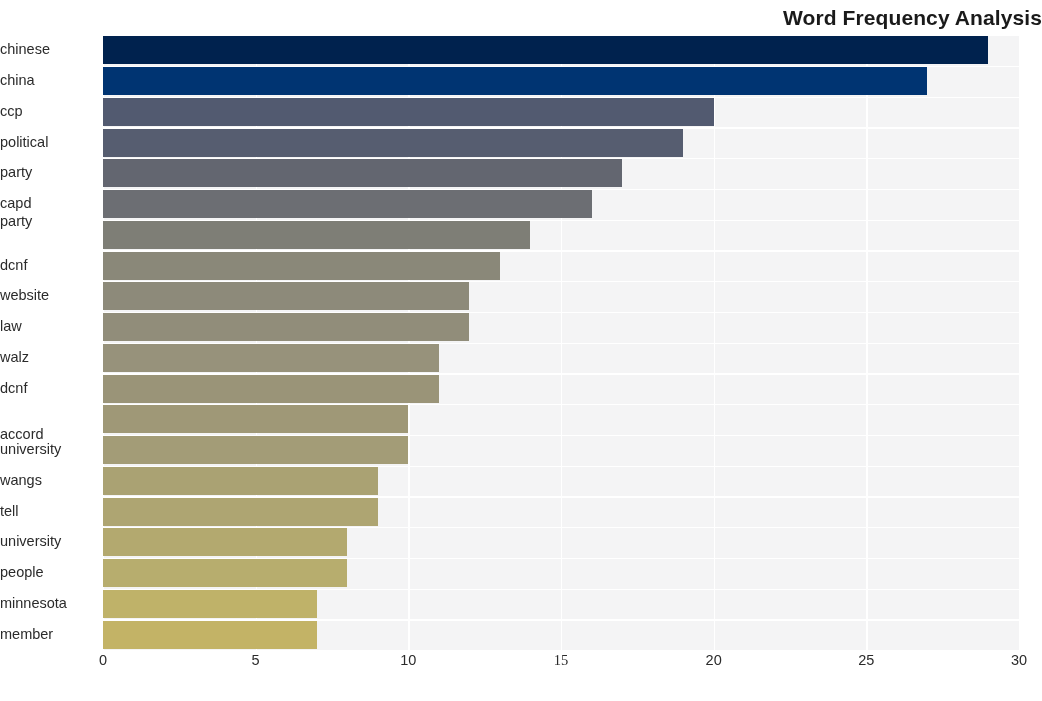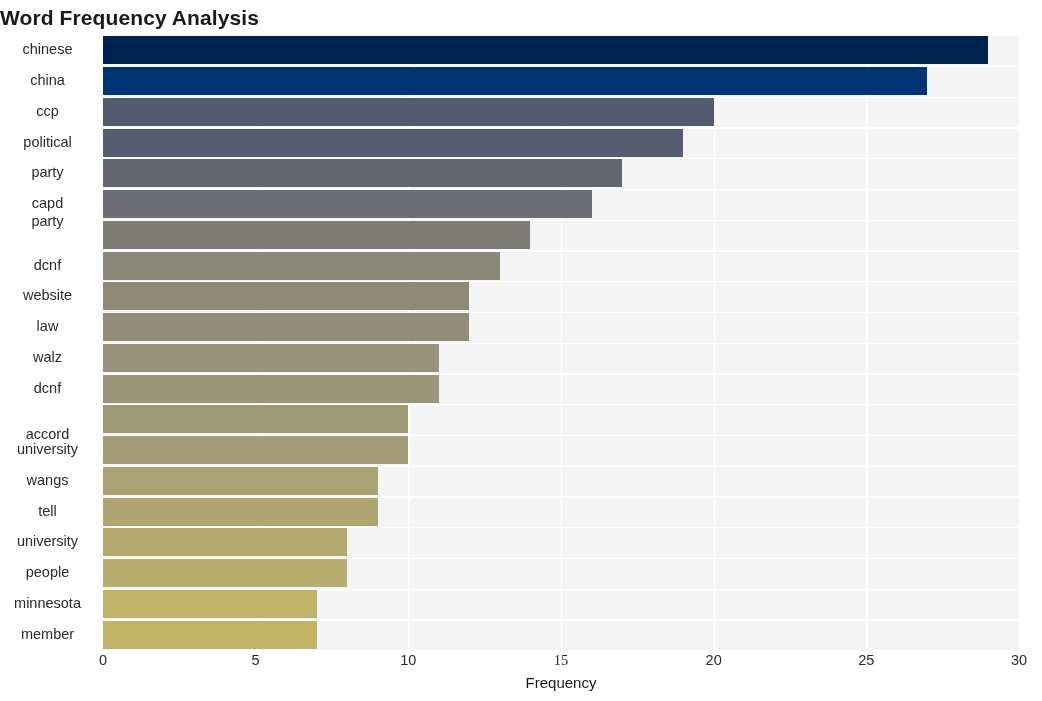--- a/index.html
+++ b/index.html
@@ -17,21 +17,21 @@
     position: relative;
     width: 1042px;
     height: 701px;
     background: #ffffff;
   }
   #chart-title {
     position: absolute;
     left: 0;
     top: 6px;
     width: 1042px;
-    text-align: left;
+    text-align: right;
     font-size: 21px;
     font-weight: bold;
     color: #1a1a1a;
     letter-spacing: 0.1px;
   }
   
   #plot-area {
     position: absolute;
     left: 103px;
     top: 35px;
@@ -62,21 +62,21 @@
     position: absolute;
     left: 0;
     top: 35px;
     width: 95px;
     height: 615px;
   }
   .y-label {
     position: absolute;
     right: 0;
     width: 95px;
-    text-align: center;
+    text-align: left;
     font-size: 14.5px;
     color: #2b2b2b;
     white-space: nowrap;
   }
   #x-labels {
     position: absolute;
     left: 0;
     top: 652px;
     width: 1042px;
     height: 24px;
@@ -180,15 +180,14 @@
   <div id="x-labels">
       <div class="x-label" style="left: 103px;">0</div>
       <div class="x-label" style="left: 255.667px;">5</div>
       <div class="x-label" style="left: 408.333px;">10</div>
       <div class="x-label" style="left: 561px; font-family: Liberation Serif, serif;">15</div>
       <div class="x-label" style="left: 713.667px;">20</div>
       <div class="x-label" style="left: 866.333px;">25</div>
       <div class="x-label" style="left: 1019px;">30</div>
     </div>
 
-  <div id="x-axis-title">Frequency</div>
 
 </div>
 
 </body></html>

